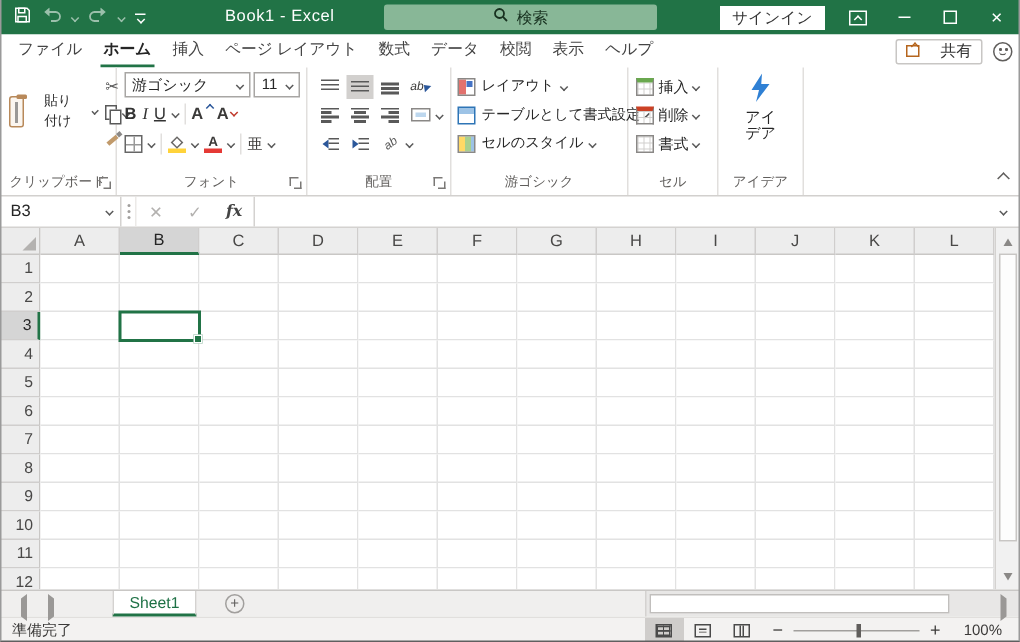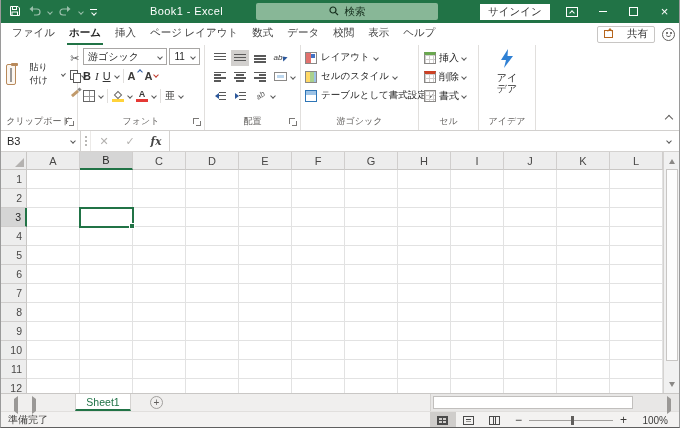--- a/index.html
+++ b/index.html
@@ -438,27 +438,27 @@
   </div>
 
 
   <div class="grp grp-styles">
     <div class="style-row">
       <span class="ic-sq ic-cf"></span>
       <span>レイアウト</span>
         <span class="cv small gc"></span>
     </div>
     <div class="style-row">
+      <span class="ic-sq ic-ft"></span>
+      <span>テーブルとして書式設定</span>
+        <span class="cv small gc"></span>
+    </div>
+    <div class="style-row">
       <span class="ic-sq ic-cs"></span>
       <span>セルのスタイル</span>
-        <span class="cv small gc"></span>
-    </div>
-    <div class="style-row">
-      <span class="ic-sq ic-ft"></span>
-      <span>テーブルとして書式設定</span>
         <span class="cv small gc"></span>
     </div>
     <div class="grp-label">游ゴシック</div>
   </div>
 
   <div class="grp grp-cells">
     <div class="cells-row">
         <span class="ic-grid ins"></span>
         <span>挿入</span>
         <span class="cv small gc"></span>

